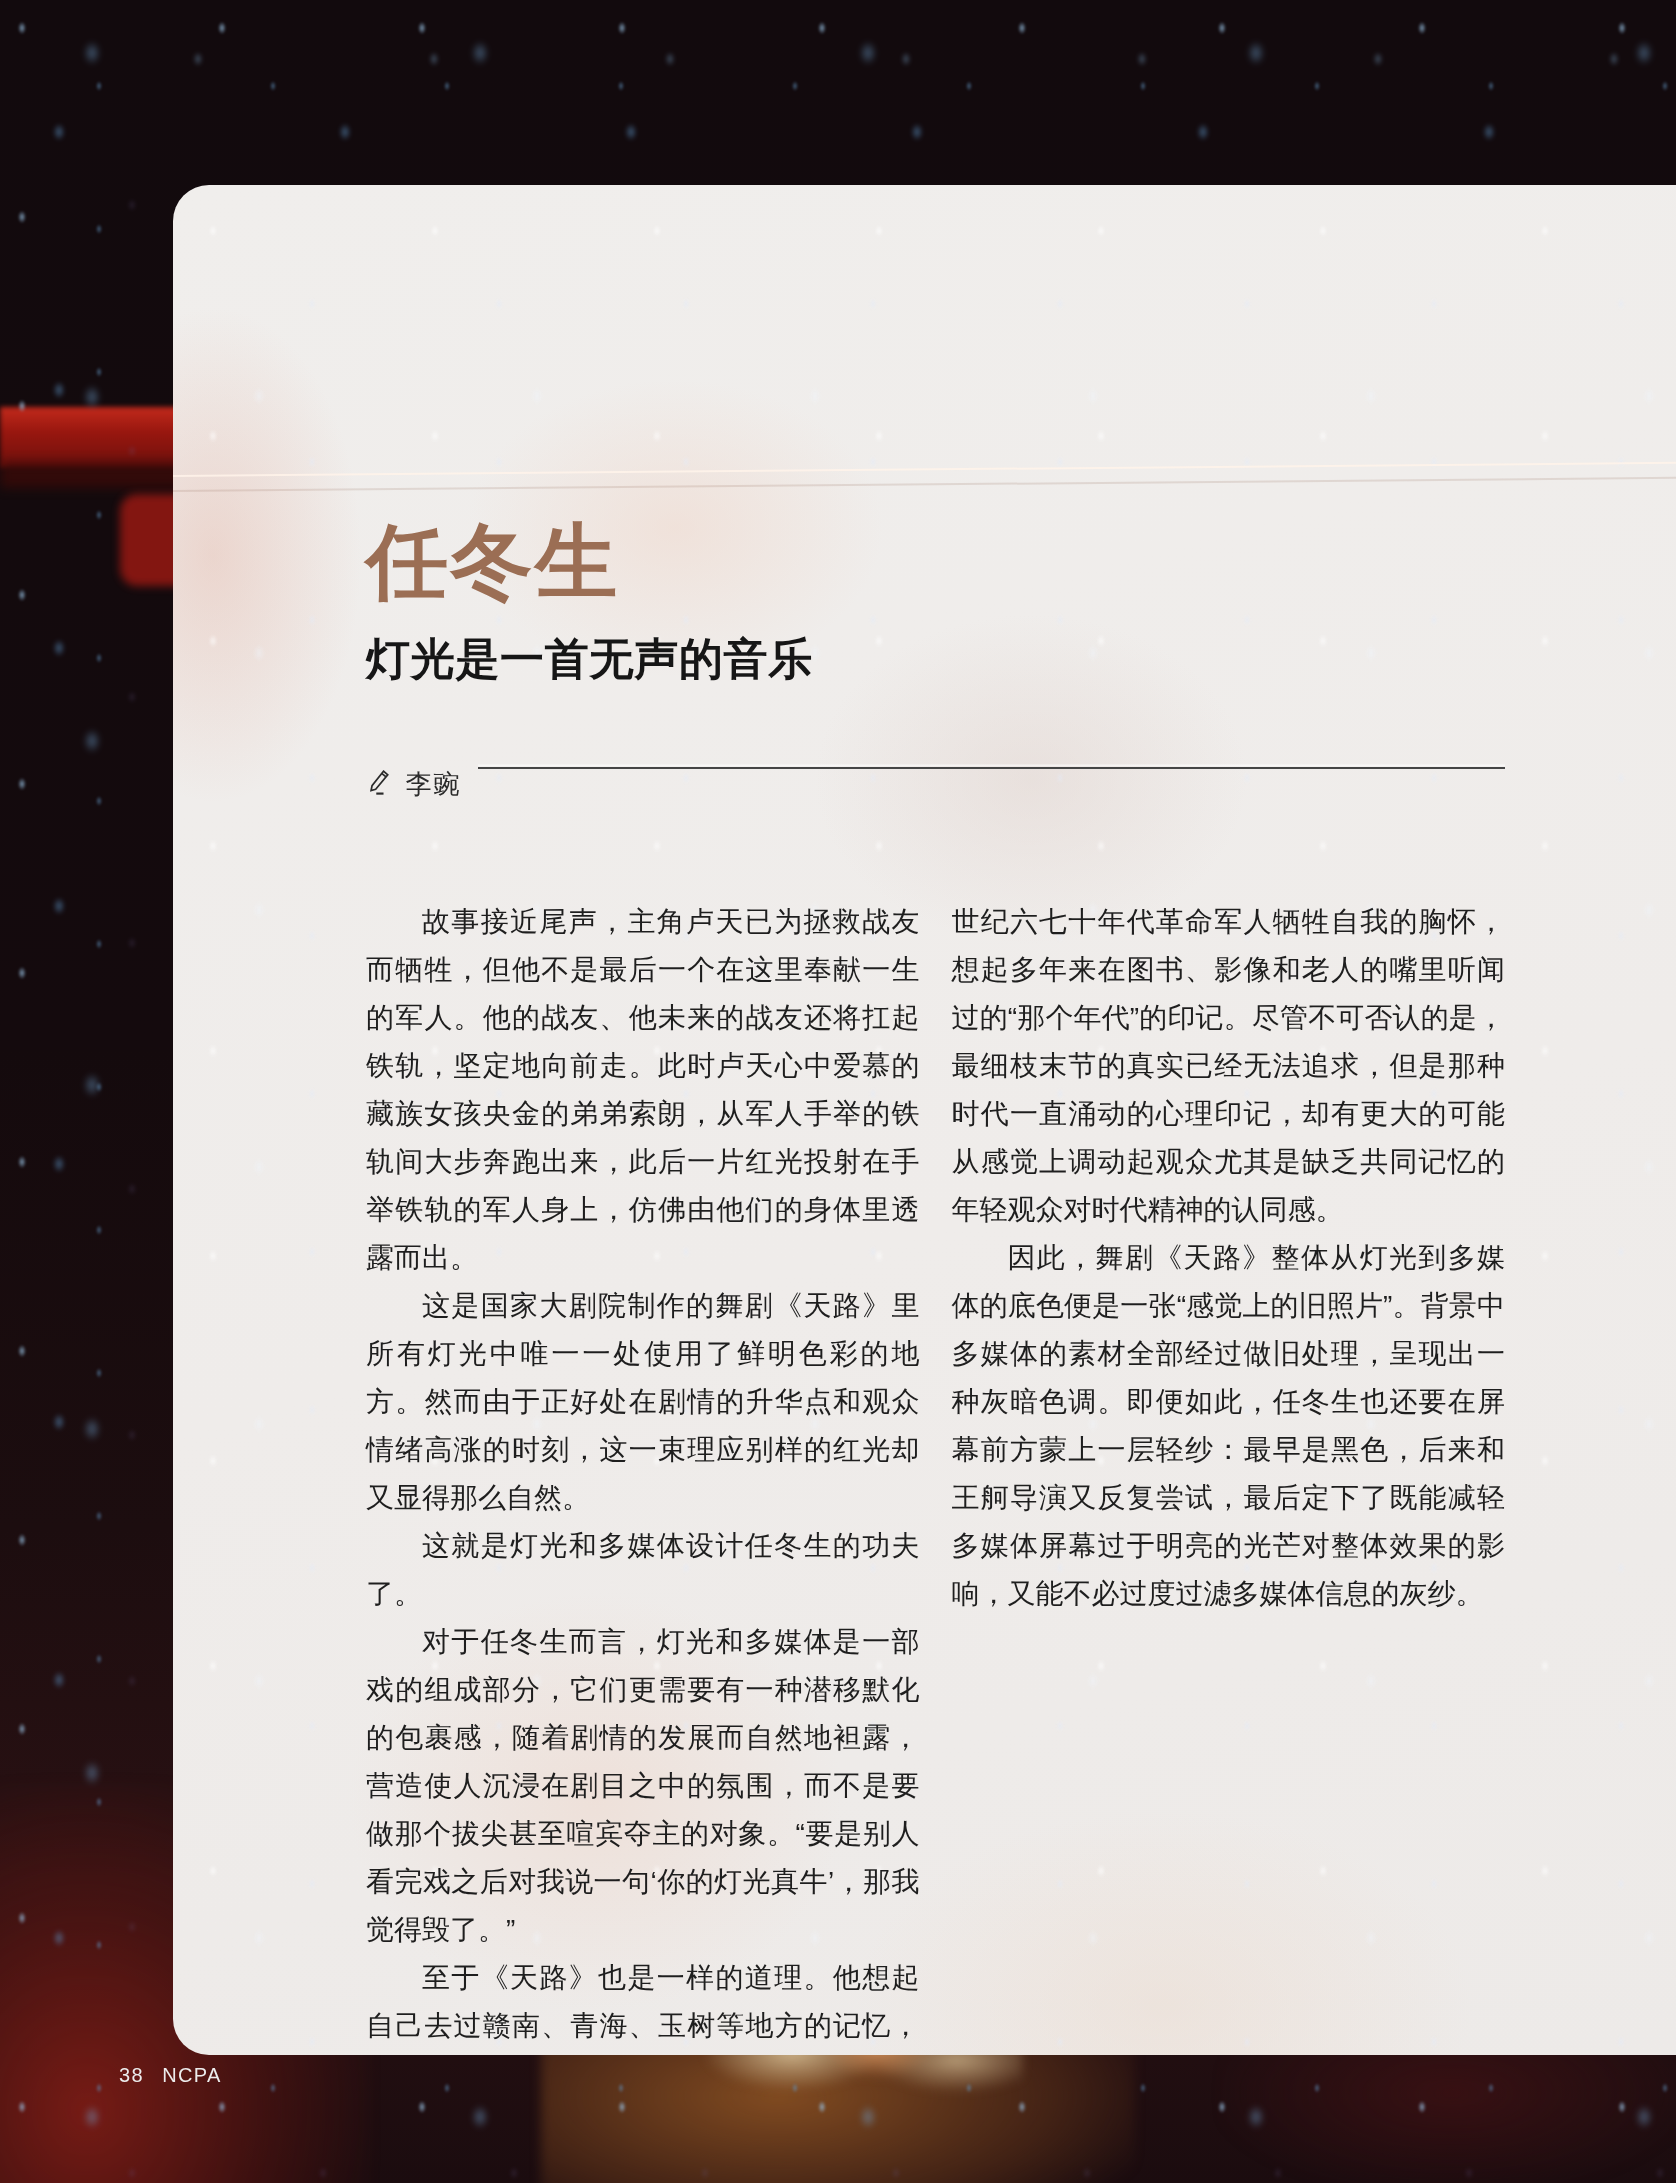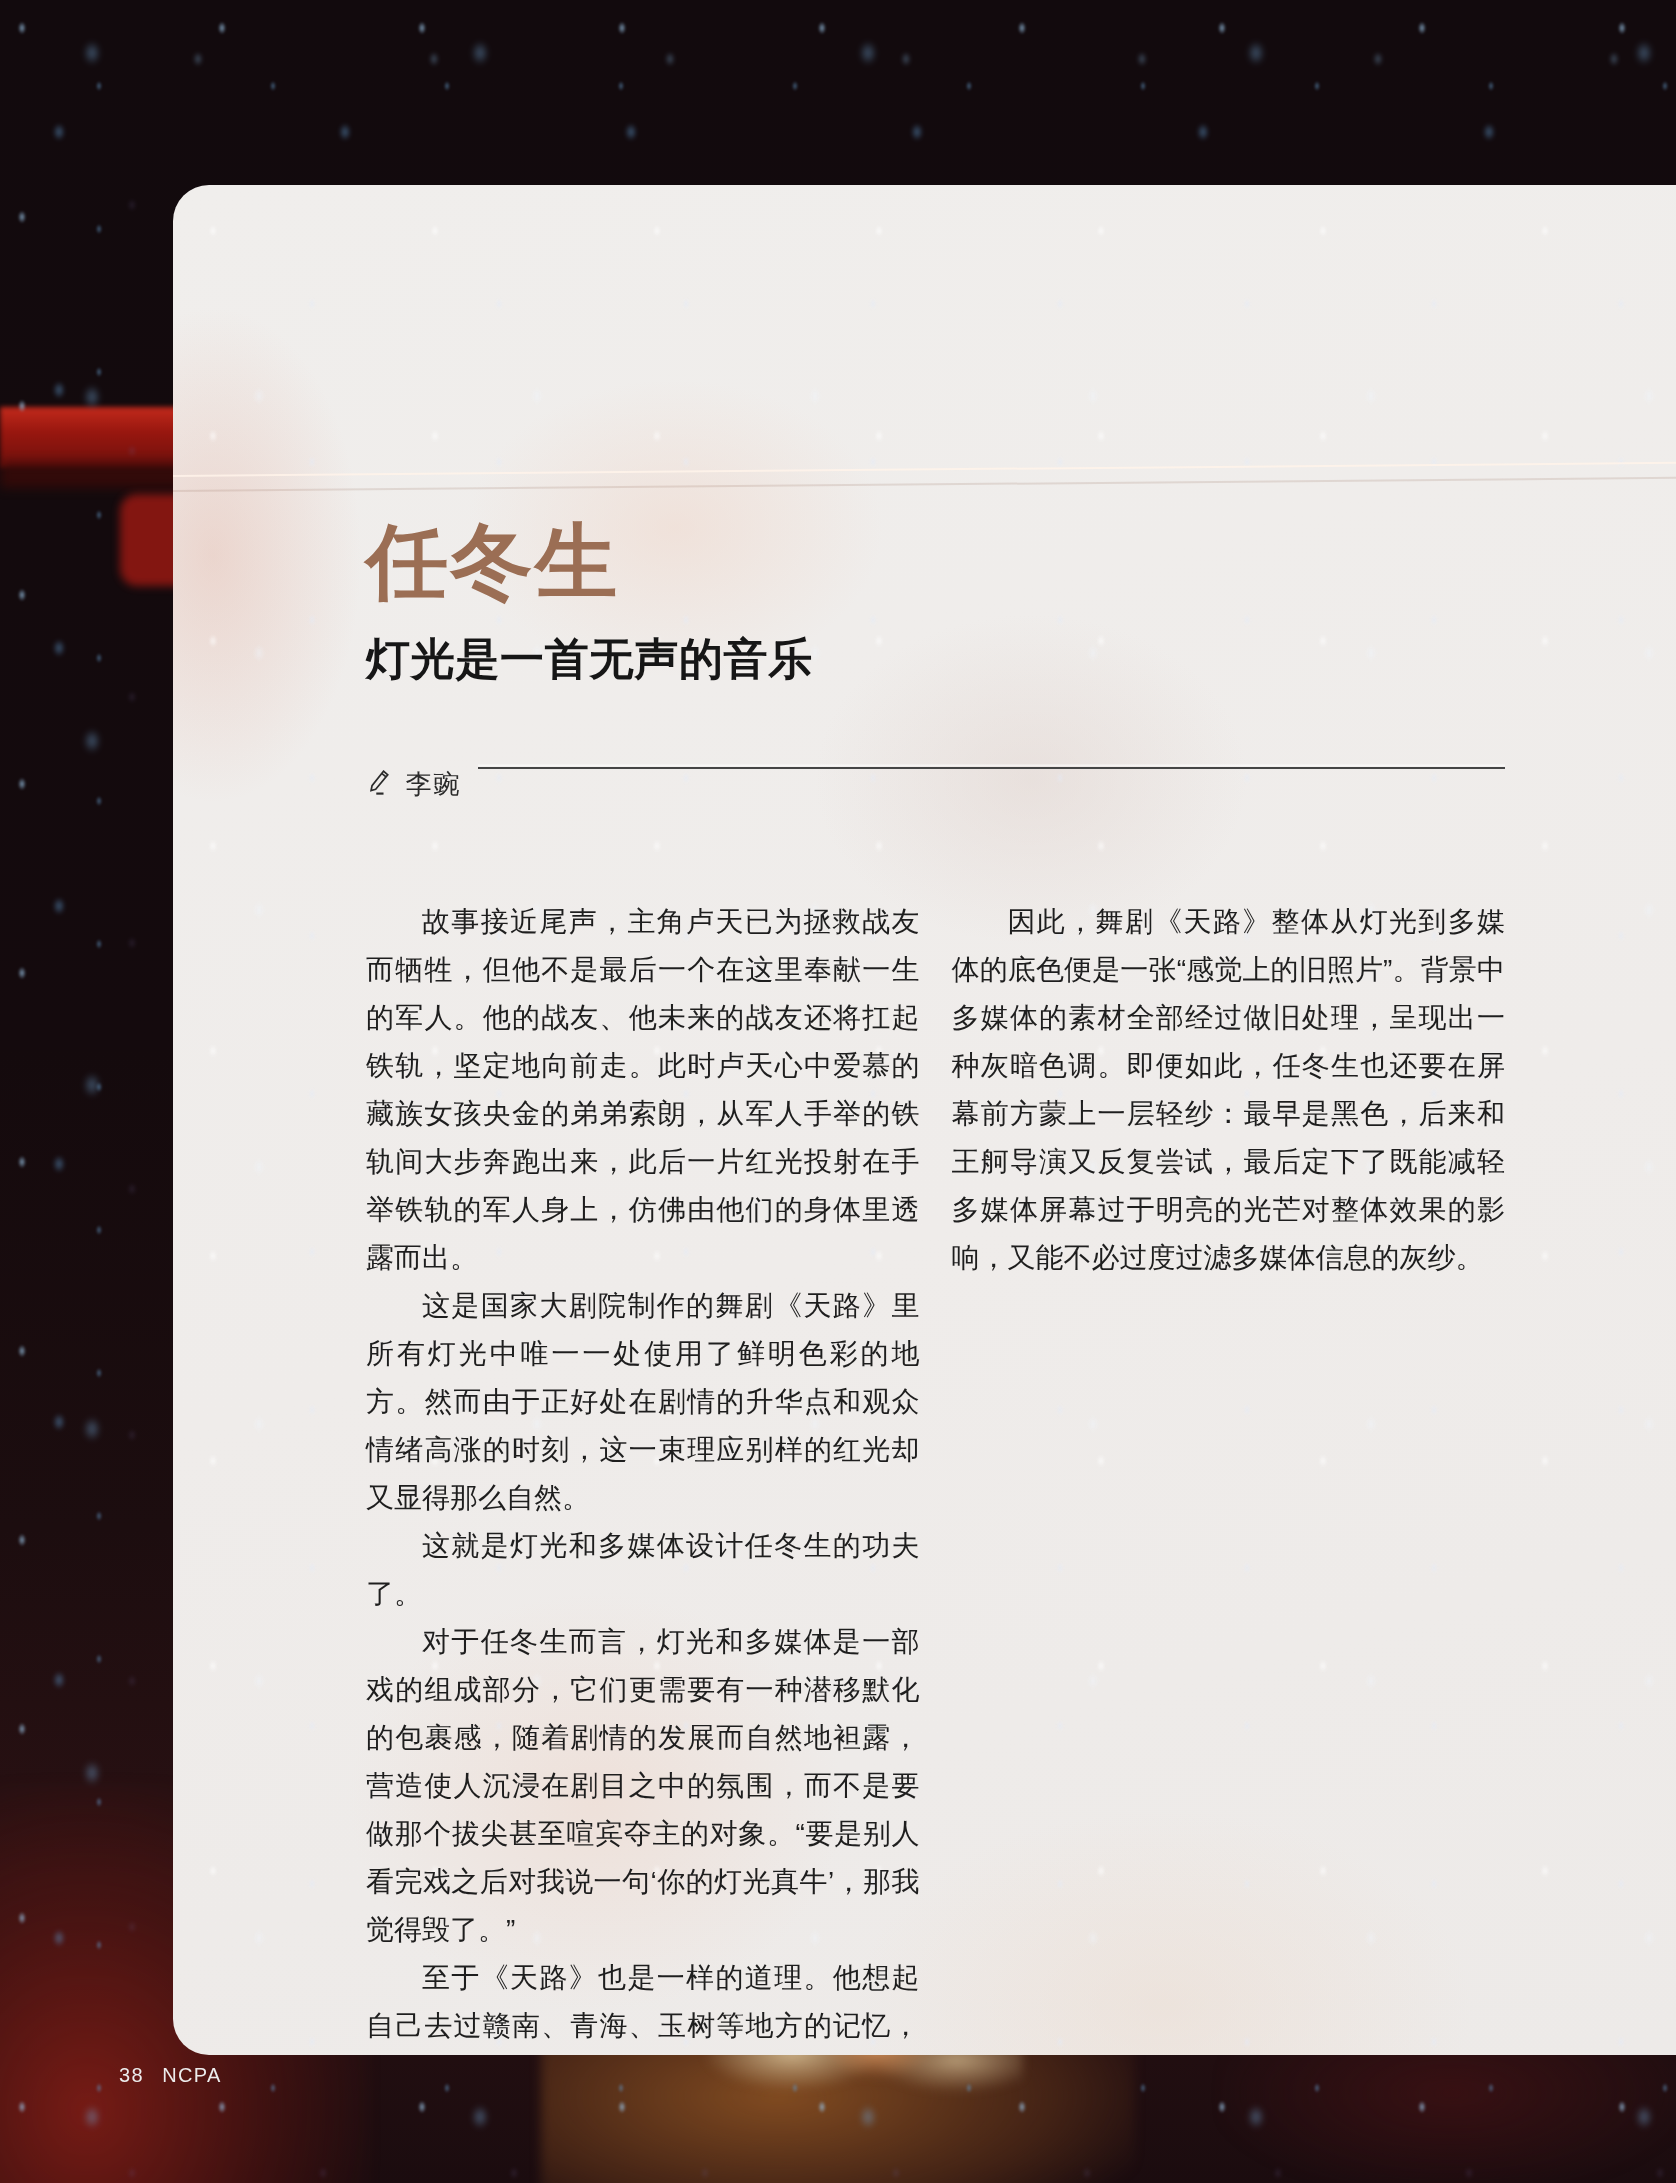--- a/index.html
+++ b/index.html
@@ -189,20 +189,21 @@
 
     <div class="columns">
       <div class="col">
         <p>故事接近尾声，主角卢天已为拯救战友而牺牲，但他不是最后一个在这里奉献一生的军人。他的战友、他未来的战友还将扛起铁轨，坚定地向前走。此时卢天心中爱慕的藏族女孩央金的弟弟索朗，从军人手举的铁轨间大步奔跑出来，此后一片红光投射在手举铁轨的军人身上，仿佛由他们的身体里透露而出。</p>
         <p>这是国家大剧院制作的舞剧《天路》里所有灯光中唯一一处使用了鲜明色彩的地方。然而由于正好处在剧情的升华点和观众情绪高涨的时刻，这一束理应别样的红光却又显得那么自然。</p>
         <p>这就是灯光和多媒体设计任冬生的功夫了。</p>
         <p>对于任冬生而言，灯光和多媒体是一部戏的组成部分，它们更需要有一种潜移默化的包裹感，随着剧情的发展而自然地袒露，营造使人沉浸在剧目之中的氛围，而不是要做那个拔尖甚至喧宾夺主的对象。“要是别人看完戏之后对我说一句‘你的灯光真牛’，那我觉得毁了。”</p>
         <p>至于《天路》也是一样的道理。他想起自己去过赣南、青海、玉树等地方的记忆，想起上</p>
       </div>
       <div class="col">
+        <p class="no-indent">世纪六七十年代革命军人牺牲自我的胸怀，想起多年来在图书、影像和老人的嘴里听闻过的“那个年代”的印记。尽管不可否认的是，最细枝末节的真实已经无法追求，但是那种时代一直涌动的心理印记，却有更大的可能从感觉上调动起观众尤其是缺乏共同记忆的年轻观众对时代精神的认同感。</p>
         <p>因此，舞剧《天路》整体从灯光到多媒体的底色便是一张“感觉上的旧照片”。背景中多媒体的素材全部经过做旧处理，呈现出一种灰暗色调。即便如此，任冬生也还要在屏幕前方蒙上一层轻纱：最早是黑色，后来和王舸导演又反复尝试，最后定下了既能减轻多媒体屏幕过于明亮的光芒对整体效果的影响，又能不必过度过滤多媒体信息的灰纱。</p>
       </div>
     </div>
   </div>
 </div>
 
 <div class="page-footer">
   <span>38</span>
   <span>NCPA</span>
 </div>

